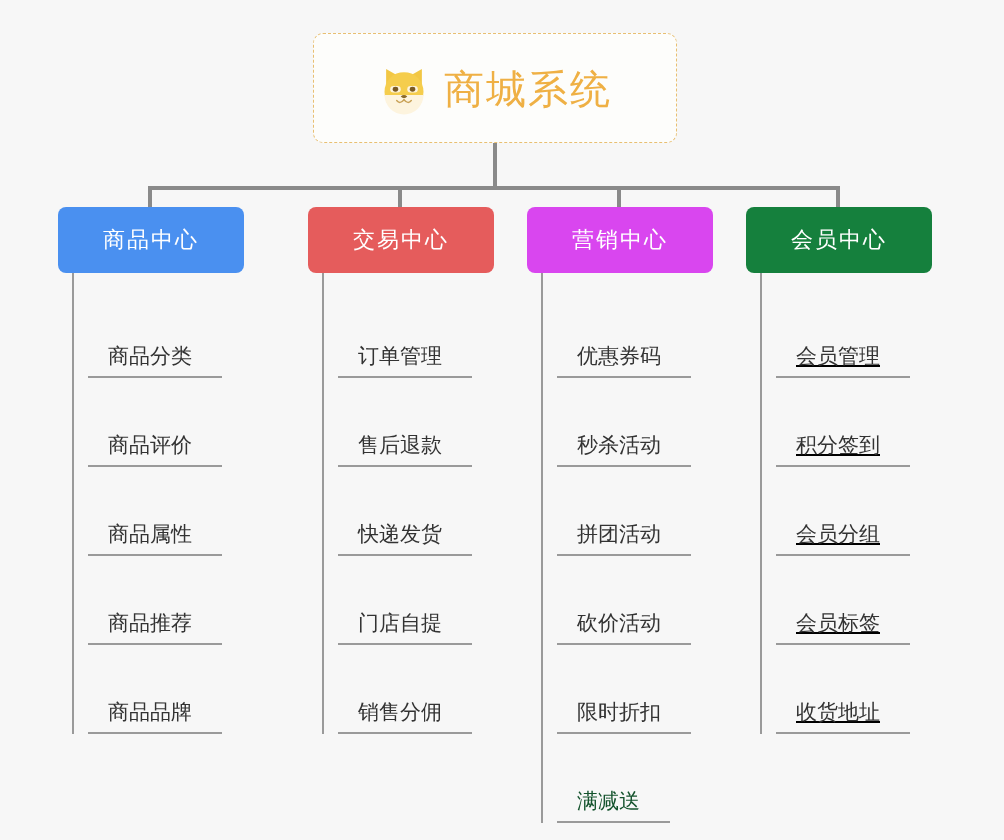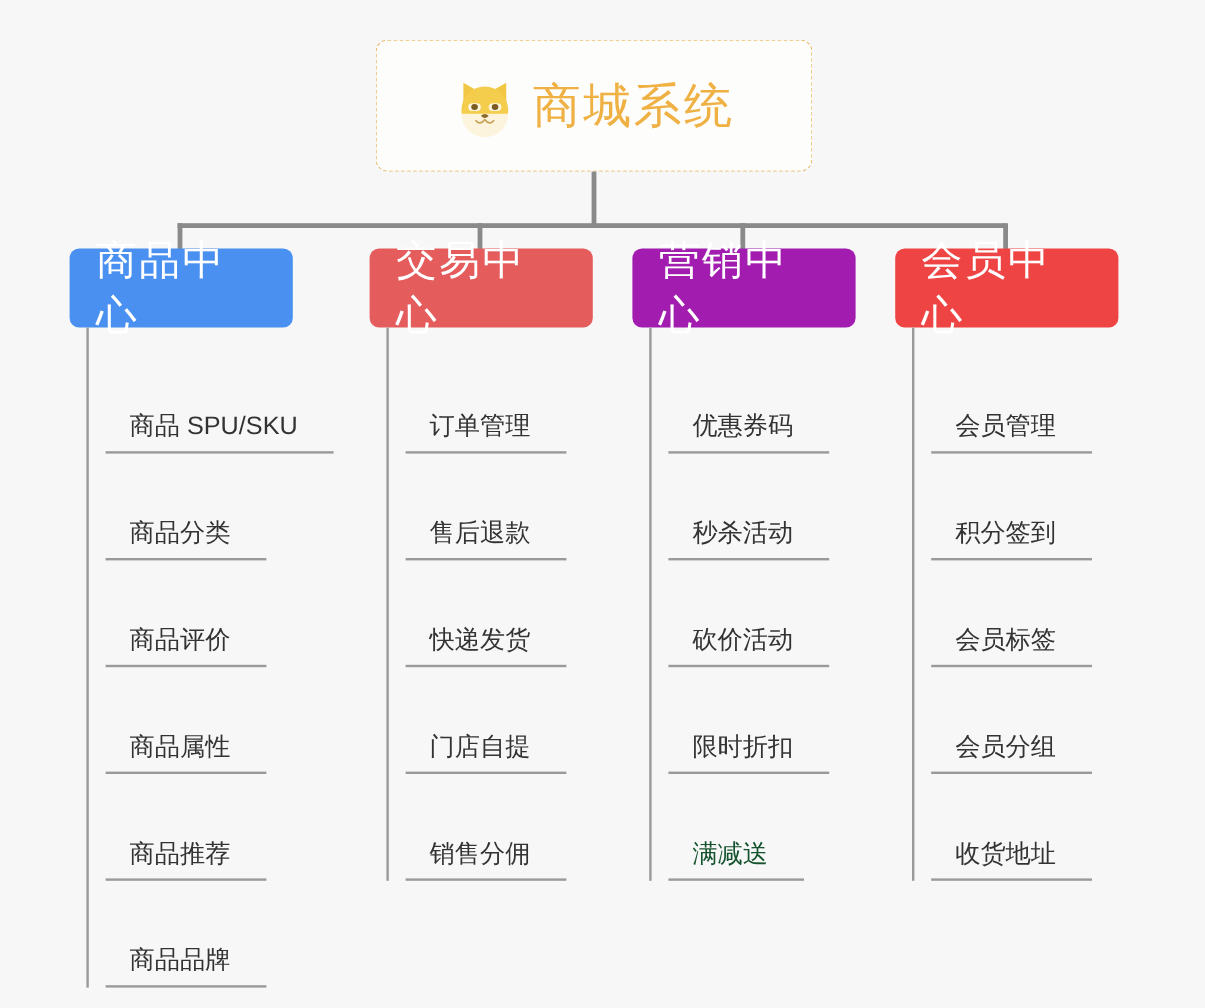--- a/index.html
+++ b/index.html
@@ -73,21 +73,21 @@
   .column.c2 { left: 527px; }
   .column.c3 { left: 746px; }
 
   .cat-header {
     height: 66px;
     border-radius: 8px;
     display: flex;
     align-items: center;
     justify-content: center;
     color: #ffffff;
-    font-size: 34px;
+    font-size: 22px;
     letter-spacing: 2px;
     padding: 16px 22px;
   }
   .column.c0 .cat-header { width: 186px; }
   .column.c1 .cat-header { width: 186px; }
   .column.c2 .cat-header { width: 186px; }
   .column.c3 .cat-header { width: 186px; }
 
   
   .children {
@@ -154,23 +154,20 @@
   <div class="conn conn-drop c1" style="background: rgb(138, 138, 138);"></div>
   <div class="conn conn-drop c2" style="background: rgb(138, 138, 138);"></div>
   <div class="conn conn-drop c3" style="background: rgb(138, 138, 138);"></div>
 
   <div class="column c0">
     <div class="cat-header" style="background: rgb(74, 144, 240);">
       <span>商品中心</span>
     </div>
     <div class="children" style="border-left-color: rgb(154, 154, 154);">
       <div class="leaf">
-          <span class="leaf-label" style="border-bottom-color: rgb(154, 154, 154); color: rgb(51, 51, 51);">商品 SPU/SKU</span>
-        </div>
-      <div class="leaf">
           <span class="leaf-label" style="border-bottom-color: rgb(154, 154, 154); color: rgb(51, 51, 51);">商品分类</span>
         </div>
       <div class="leaf">
           <span class="leaf-label" style="border-bottom-color: rgb(154, 154, 154); color: rgb(51, 51, 51);">商品评价</span>
         </div>
       <div class="leaf">
           <span class="leaf-label" style="border-bottom-color: rgb(154, 154, 154); color: rgb(51, 51, 51);">商品属性</span>
         </div>
       <div class="leaf">
           <span class="leaf-label" style="border-bottom-color: rgb(154, 154, 154); color: rgb(51, 51, 51);">商品推荐</span>
@@ -198,58 +195,61 @@
       <div class="leaf">
           <span class="leaf-label" style="border-bottom-color: rgb(154, 154, 154); color: rgb(51, 51, 51);">门店自提</span>
         </div>
       <div class="leaf">
           <span class="leaf-label" style="border-bottom-color: rgb(154, 154, 154); color: rgb(51, 51, 51); margin-top: 28px;">销售分佣</span>
         </div>
     </div>
   </div>
 
   <div class="column c2">
-    <div class="cat-header" style="background: #a21caf;">
+    <div class="cat-header" style="background: #d946ef;">
       <span>营销中心</span>
     </div>
     <div class="children" style="border-left-color: rgb(154, 154, 154);">
       <div class="leaf">
           <span class="leaf-label" style="border-bottom-color: rgb(154, 154, 154); color: rgb(51, 51, 51);">优惠券码</span>
         </div>
       <div class="leaf">
           <span class="leaf-label" style="border-bottom-color: rgb(154, 154, 154); color: rgb(51, 51, 51);">秒杀活动</span>
         </div>
       <div class="leaf">
+          <span class="leaf-label" style="border-bottom-color: rgb(154, 154, 154); color: rgb(51, 51, 51);">拼团活动</span>
+        </div>
+      <div class="leaf">
           <span class="leaf-label" style="border-bottom-color: rgb(154, 154, 154); color: rgb(51, 51, 51);">砍价活动</span>
         </div>
       <div class="leaf">
           <span class="leaf-label" style="border-bottom-color: rgb(154, 154, 154); color: rgb(51, 51, 51);">限时折扣</span>
         </div>
       <div class="leaf">
           <span class="leaf-label" style="border-bottom-color: rgb(154, 154, 154); color: #14532d;">满减送</span>
         </div>
     </div>
   </div>
 
   <div class="column c3">
-    <div class="cat-header" style="background: #ef4444;">
+    <div class="cat-header" style="background: #15803d;">
       <span>会员中心</span>
     </div>
-    <div class="children" style="border-left-color: rgb(154, 154, 154);">
+    <div class="children" style="border-left-color: rgb(154, 154, 154); text-decoration: underline;">
       <div class="leaf">
           <span class="leaf-label" style="border-bottom-color: rgb(154, 154, 154); color: rgb(51, 51, 51);">会员管理</span>
         </div>
       <div class="leaf">
           <span class="leaf-label" style="border-bottom-color: rgb(154, 154, 154); color: rgb(51, 51, 51);">积分签到</span>
         </div>
       <div class="leaf">
+          <span class="leaf-label" style="border-bottom-color: rgb(154, 154, 154); color: rgb(51, 51, 51);">会员分组</span>
+        </div>
+      <div class="leaf">
           <span class="leaf-label" style="border-bottom-color: rgb(154, 154, 154); color: rgb(51, 51, 51);">会员标签</span>
         </div>
       <div class="leaf">
-          <span class="leaf-label" style="border-bottom-color: rgb(154, 154, 154); color: rgb(51, 51, 51);">会员分组</span>
-        </div>
-      <div class="leaf">
           <span class="leaf-label" style="border-bottom-color: rgb(154, 154, 154); color: rgb(51, 51, 51);">收货地址</span>
         </div>
     </div>
   </div>
 
 </div>
 
 </body></html>

